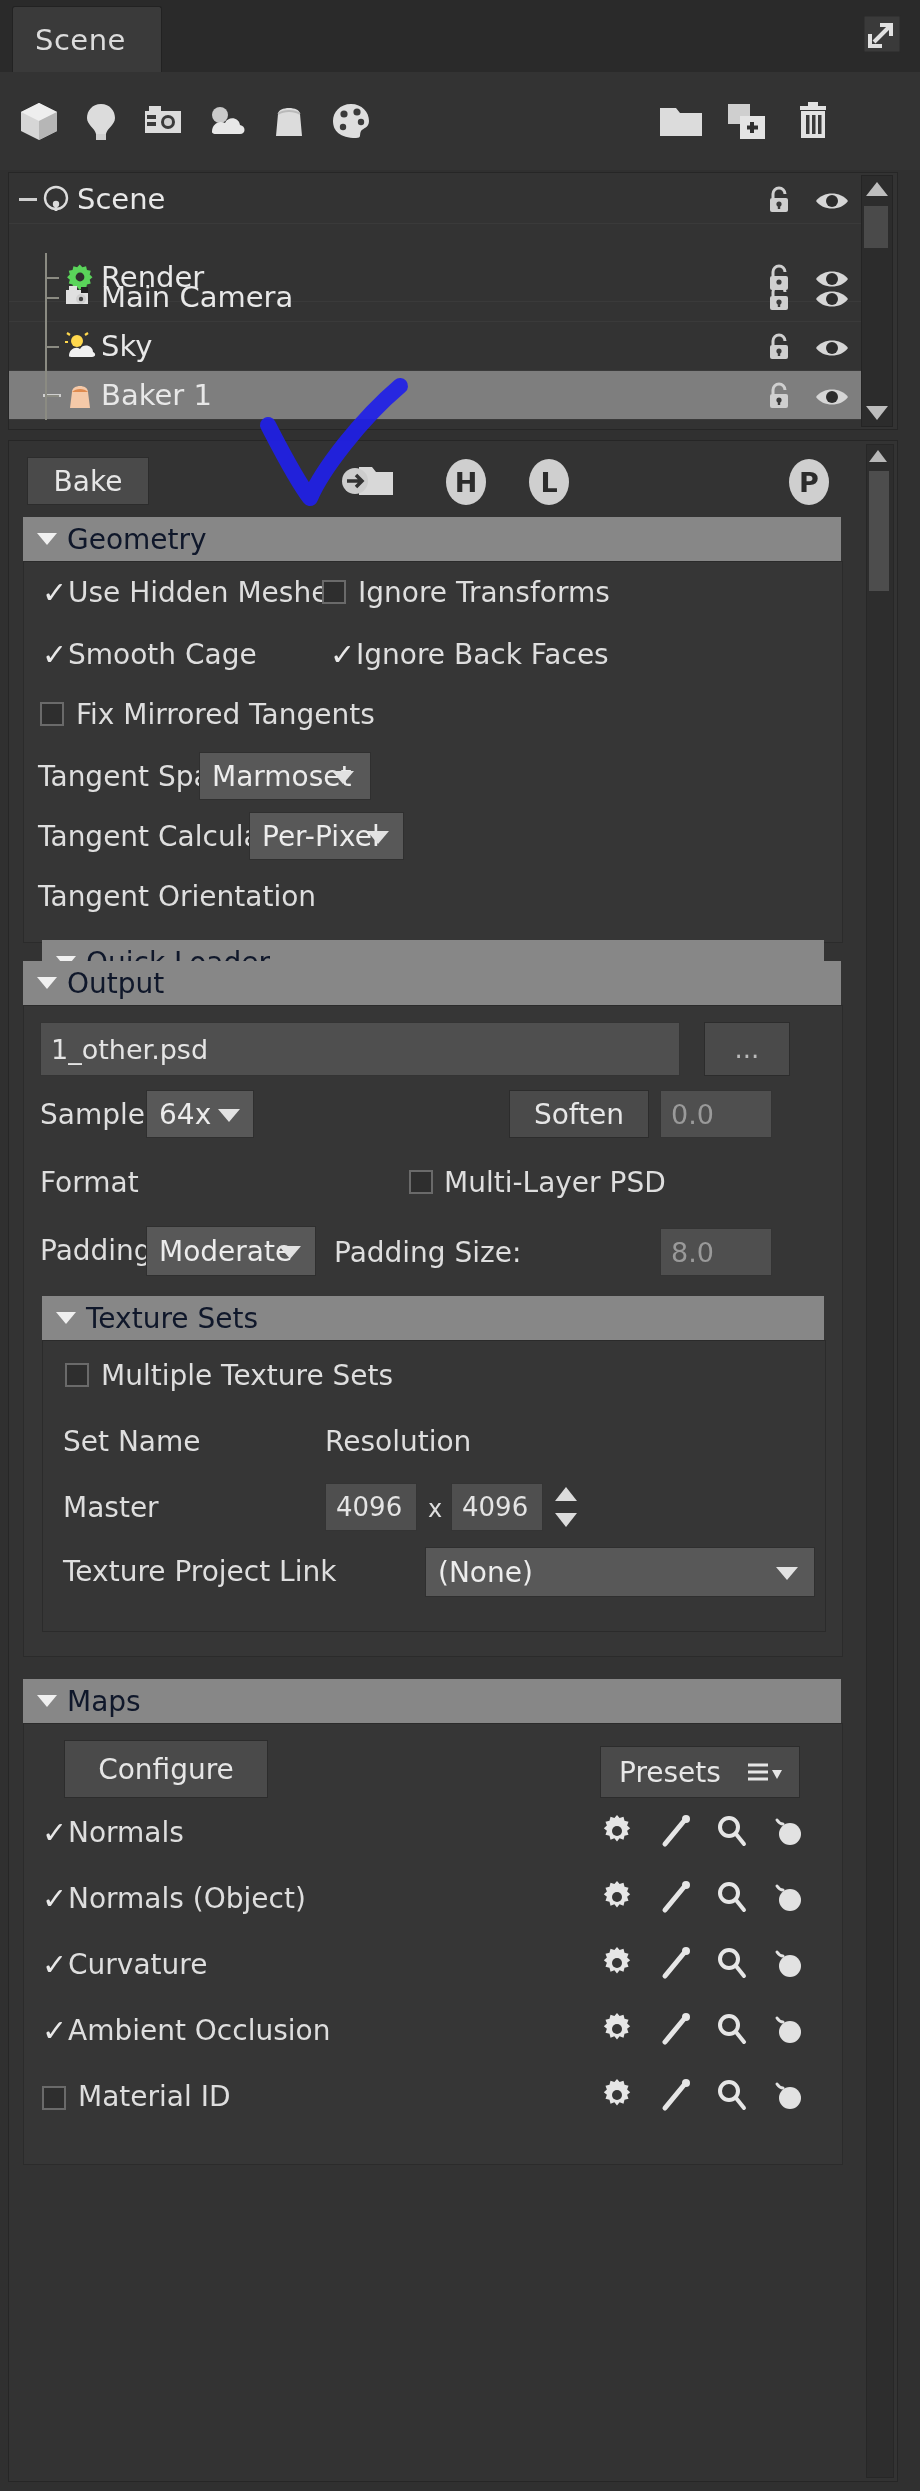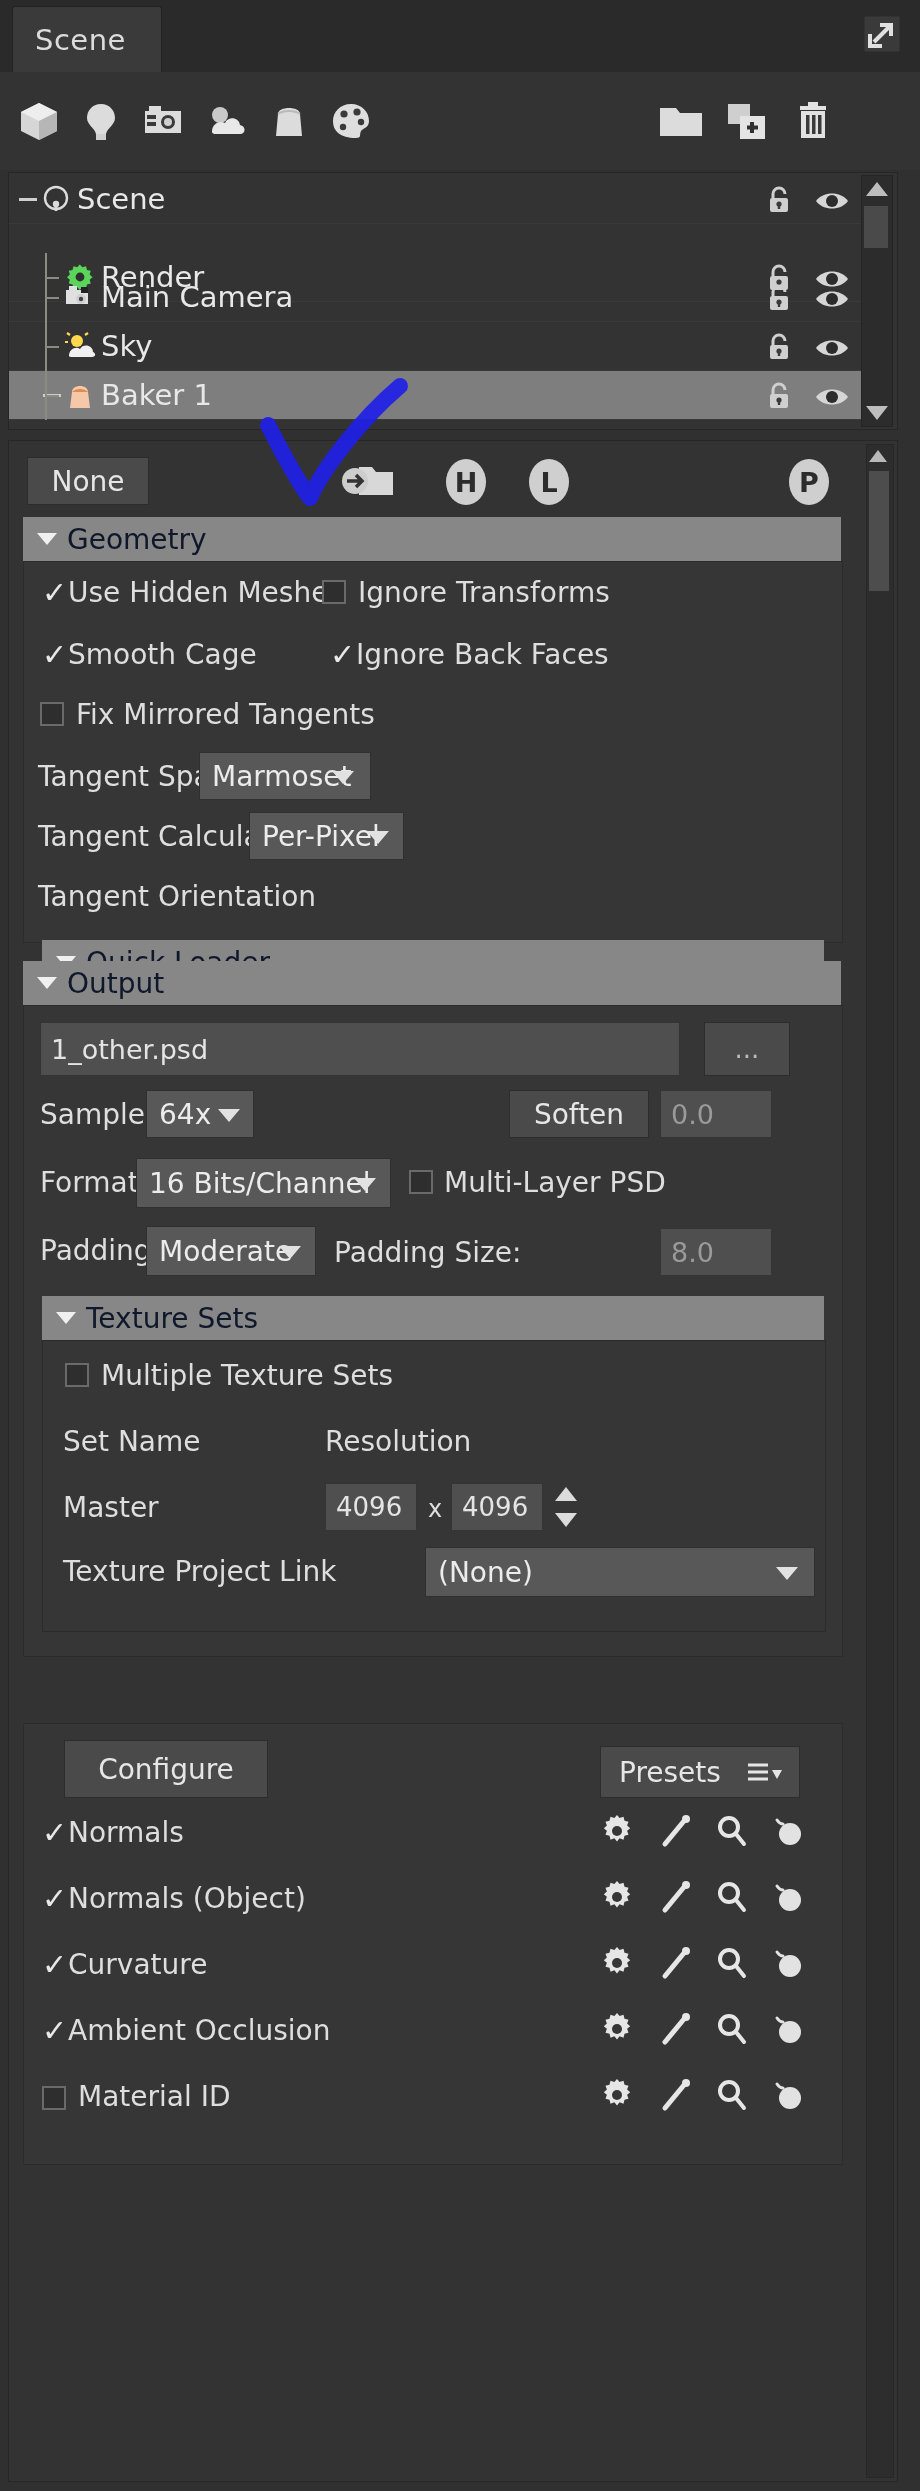--- a/index.html
+++ b/index.html
@@ -270,21 +270,21 @@
     <div class="scrolltrack">
       <div class="sarrow" style="top:6px;border-left:11px solid transparent;border-right:11px solid transparent;border-bottom:14px solid #bdbdbd;"></div>
       <div class="scrollthumb"></div>
       <div class="sarrow" style="bottom:6px;border-left:11px solid transparent;border-right:11px solid transparent;border-top:14px solid #bdbdbd;"></div>
     </div>
   </div>
 
   <div class="panel">
 
     <div class="bakebar">
-      <div class="btn" id="bake-btn">None</div>
+      <div class="btn" id="bake-btn">Bake</div>
       <div style="position:absolute;left:330px;top:18px;width:56px;height:44px;">
         <svg width="56" height="44" viewBox="0 0 56 44">
             <path d="M20 8 L33 8 L37 13 L54 13 L54 36 L20 36 Z" fill="#d8d8d8"></path>
             <circle cx="16" cy="22" r="13" fill="#cdcdcd"></circle>
             <path d="M8 22 L22 22 M17 16 L23 22 L17 28" stroke="#333" stroke-width="3.5" fill="none"></path>
           </svg>
       </div>
       <div class="circ" style="position:absolute;left:437px;top:18px;width:40px;height:46px;border-radius:50%;font-size:27px;">H</div>
       <div class="circ" style="position:absolute;left:520px;top:18px;width:40px;height:46px;border-radius:50%;font-size:27px;">L</div>
       <div class="circ" style="position:absolute;left:780px;top:18px;width:40px;height:46px;border-radius:50%;font-size:27px;">P</div>
@@ -367,24 +367,20 @@
       <div class="dd" style="left:122px;top:84px;width:108px;height:48px;">
         <div class="v">64x</div>
         <div class="ar" style="right:13px;top:18px;"></div>
       </div>
       <div class="btn" style="position:absolute;left:485px;top:84px;width:140px;height:48px;">Soften</div>
       <div class="fld dim" style="left:636px;top:84px;width:112px;height:48px;">
         <div class="v">0.0</div>
       </div>
 
       <div class="lbl" style="left:16px;top:160px;">Format</div>
-      <div class="dd" style="left:112px;top:152px;width:255px;height:50px;">
-        <div class="v">16 Bits/Channel</div>
-        <div class="ar" style="right:14px;top:19px;"></div>
-      </div>
       <div class="chk" style="left:385px;top:164px;"></div>
       <div class="lbl" style="left:420px;top:160px;">Multi-Layer PSD</div>
 
       <div class="lbl" style="left:16px;top:228px;">Padding</div>
       <div class="dd" style="left:122px;top:220px;width:170px;height:50px;">
         <div class="v">Moderate</div>
         <div class="ar" style="right:14px;top:19px;"></div>
       </div>
       <div class="lbl" style="left:310px;top:230px;">Padding Size:</div>
       <div class="fld dim" style="left:636px;top:222px;width:112px;height:48px;">
@@ -418,20 +414,24 @@
         </div>
 
         <div class="lbl" style="left:20px;top:214px;">Texture Project Link</div>
         <div class="dd" style="left:382px;top:206px;width:390px;height:50px;">
           <div class="v">(None)</div>
           <div class="ar" style="right:16px;top:19px;"></div>
         </div>
       </div>
     </div>
 
+    <div class="sechead" style="left:14px;top:1238px;width:818px;">
+      <div class="caret"></div>
+      <div class="cap">Maps</div>
+    </div>
     <div class="secbody" style="left:14px;top:1282px;width:818px;height:440px;">
       <div class="btn" style="position:absolute;left:40px;top:16px;width:204px;height:58px;">Configure</div>
       <div class="btn" style="position:absolute;left:576px;top:22px;width:200px;height:52px;justify-content:flex-start;padding-left:18px;">
         <span>Presets</span>
         <span style="position:absolute;right:14px;top:12px;">
           <svg width="40" height="28" viewBox="0 0 40 28">
               <path d="M3 6 H23 M3 13 H23 M3 20 H23" stroke="#e6e6e6" stroke-width="3"></path>
               <path d="M27 11 L37 11 L32 20 Z" fill="#e6e6e6"></path>
             </svg>
         </span>

